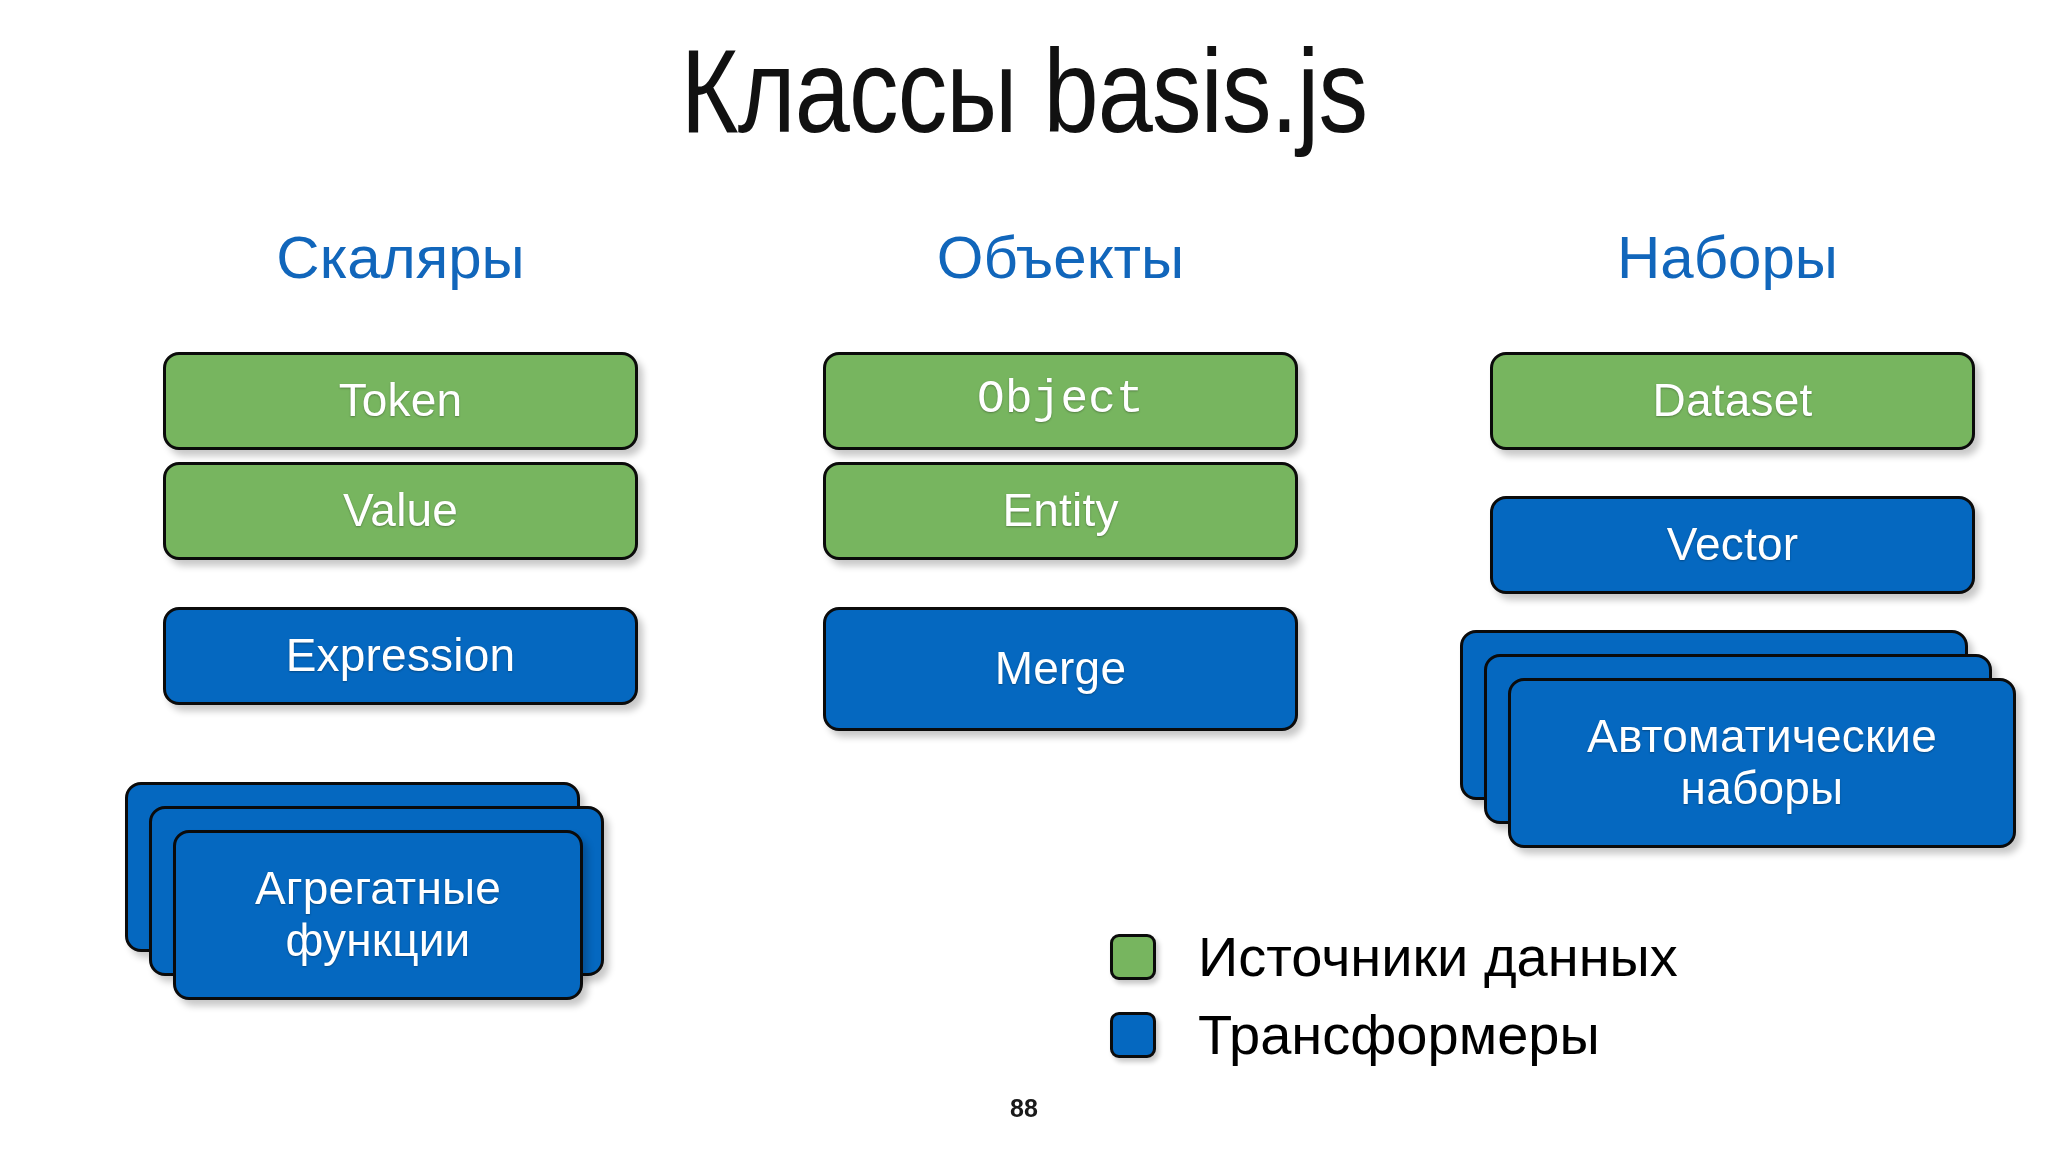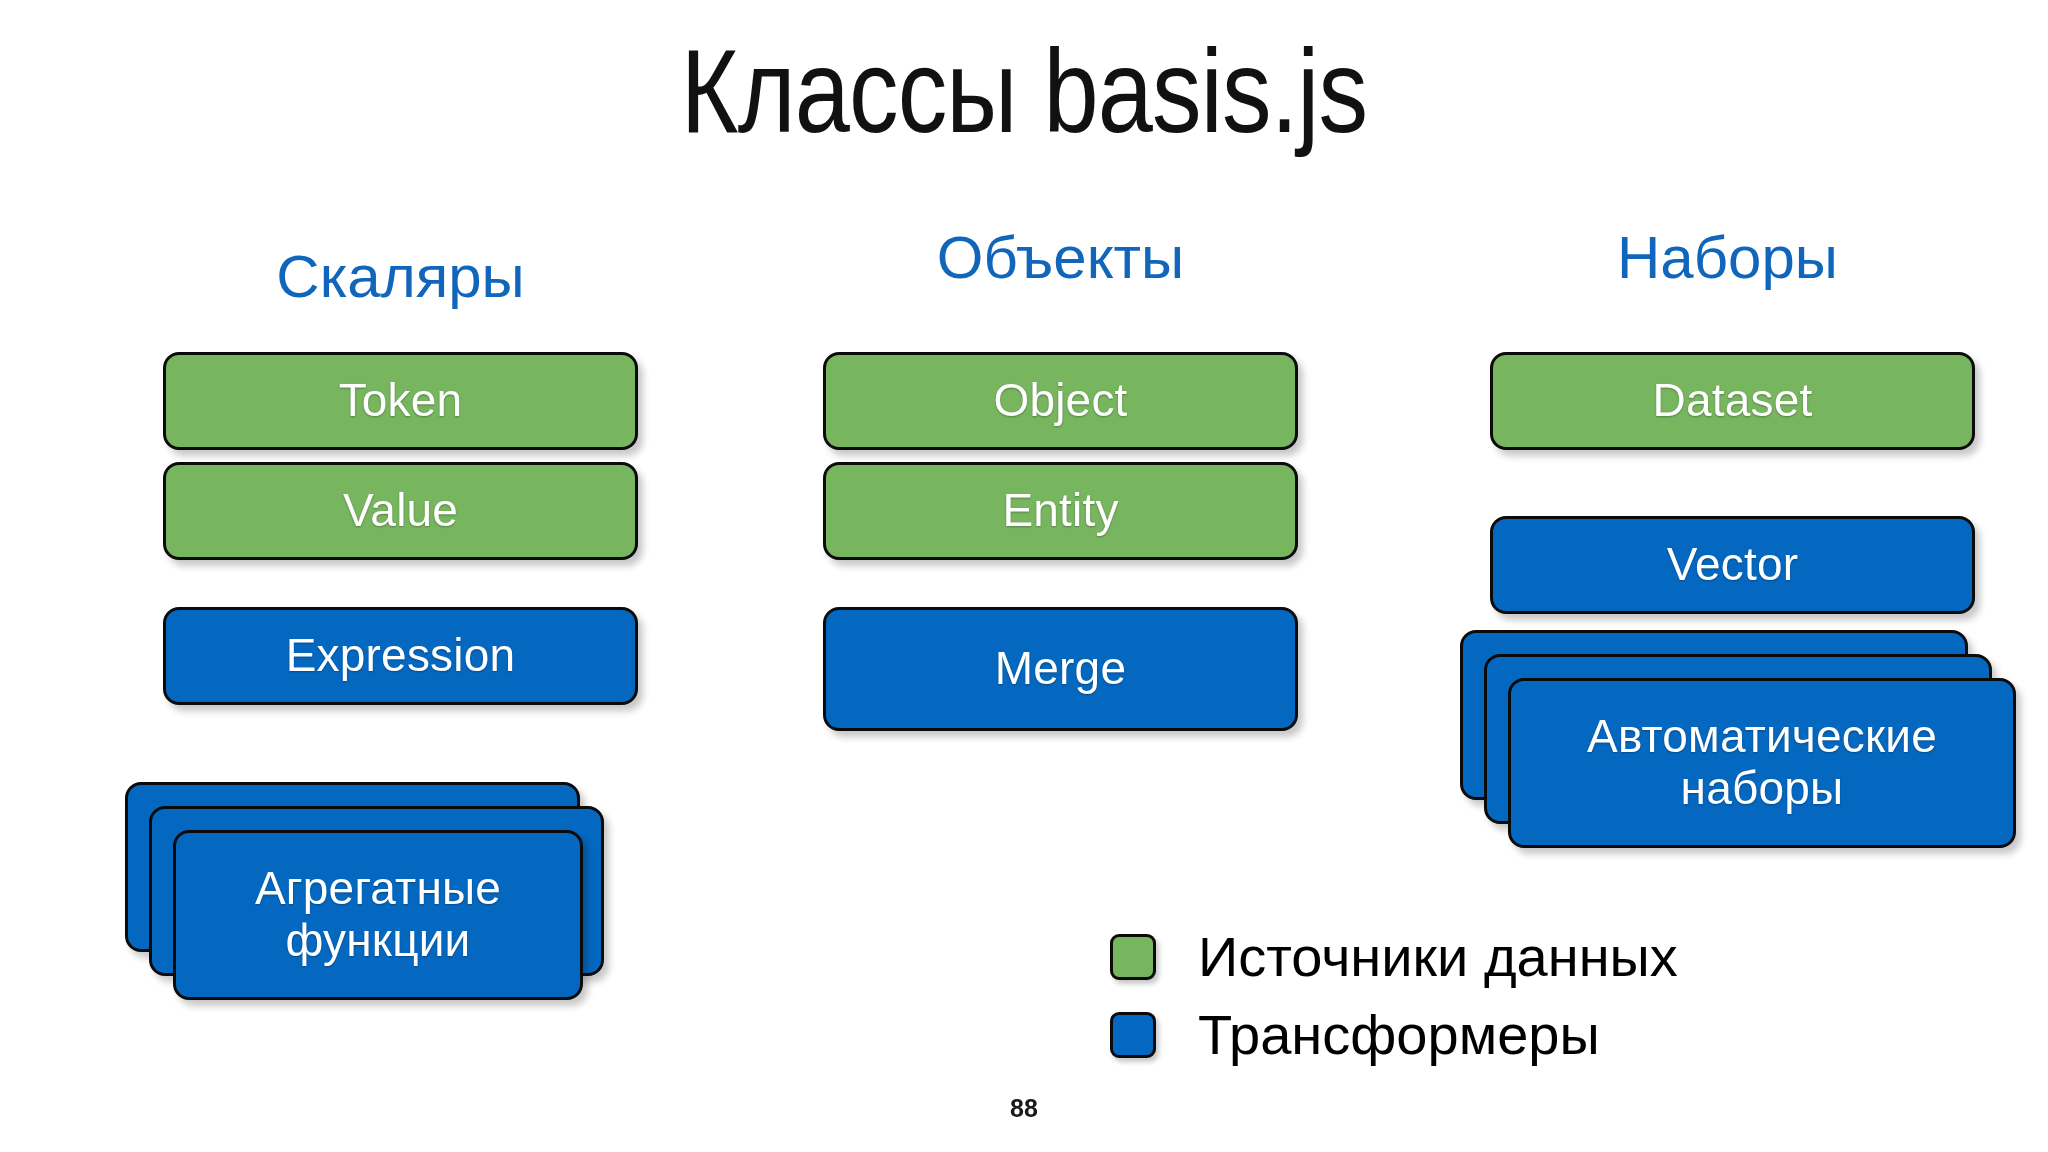--- a/index.html
+++ b/index.html
@@ -43,21 +43,21 @@
   .col-header {
     position: absolute;
     font-family: "Liberation Sans", sans-serif;
     font-size: 60px;
     font-weight: 400;
     color: #1166bb;
     text-align: center;
     line-height: 1;
     white-space: nowrap;
   }
-  .col-header.c1 { left: 163px;  top: 228px; width: 475px; margin-top: 19px; }
+  .col-header.c1 { left: 163px;  top: 228px; width: 475px; }
   .col-header.c2 { left: 823px;  top: 228px; width: 475px; }
   .col-header.c3 { left: 1490px; top: 228px; width: 475px; }
 
   
   .box {
     position: absolute;
     box-sizing: border-box;
     border: 3px solid #0b0b0b;
     border-radius: 16px;
     display: flex;
@@ -158,39 +158,39 @@
   <div class="stack" style="left:125px; top:782px; width:545px; height:230px;">
     <div class="box blue layer0" style="width:455px; height:170px;"></div>
     <div class="box blue layer1" style="width:455px; height:170px;"></div>
     <div class="box blue layer2" style="width:410px; height:170px;">
       <span>Агрегатные функции</span>
     </div>
   </div>
 
   <div class="col-header c2">Объекты</div>
 
-  <div class="box green" style="left:823px; top:352px; width:475px; height:98px;">
+  <div class="box green" style="left:823px; top:352px; width:475px; height:98px;font-family:Liberation Mono, monospace;">
     <span>Object</span>
   </div>
 
   <div class="box green" style="left:823px; top:462px; width:475px; height:98px;">
     <span>Entity</span>
   </div>
 
   <div class="box blue" style="left:823px; top:607px; width:475px; height:124px;">
     <span>Merge</span>
   </div>
 
   <div class="col-header c3">Наборы</div>
 
   <div class="box green" style="left:1490px; top:352px; width:485px; height:98px;">
     <span>Dataset</span>
   </div>
 
-  <div class="box blue" style="left:1490px; top:496px; width:485px; height:98px;margin-top:20px;">
+  <div class="box blue" style="left:1490px; top:496px; width:485px; height:98px;">
     <span>Vector</span>
   </div>
 
   <div class="stack" style="left:1460px; top:630px; width:560px; height:230px;">
     <div class="box blue layer0" style="width:508px; height:170px;"></div>
     <div class="box blue layer1" style="width:508px; height:170px;"></div>
     <div class="box blue layer2" style="width:508px; height:170px;">
       <span>Автоматические наборы</span>
     </div>
   </div>

